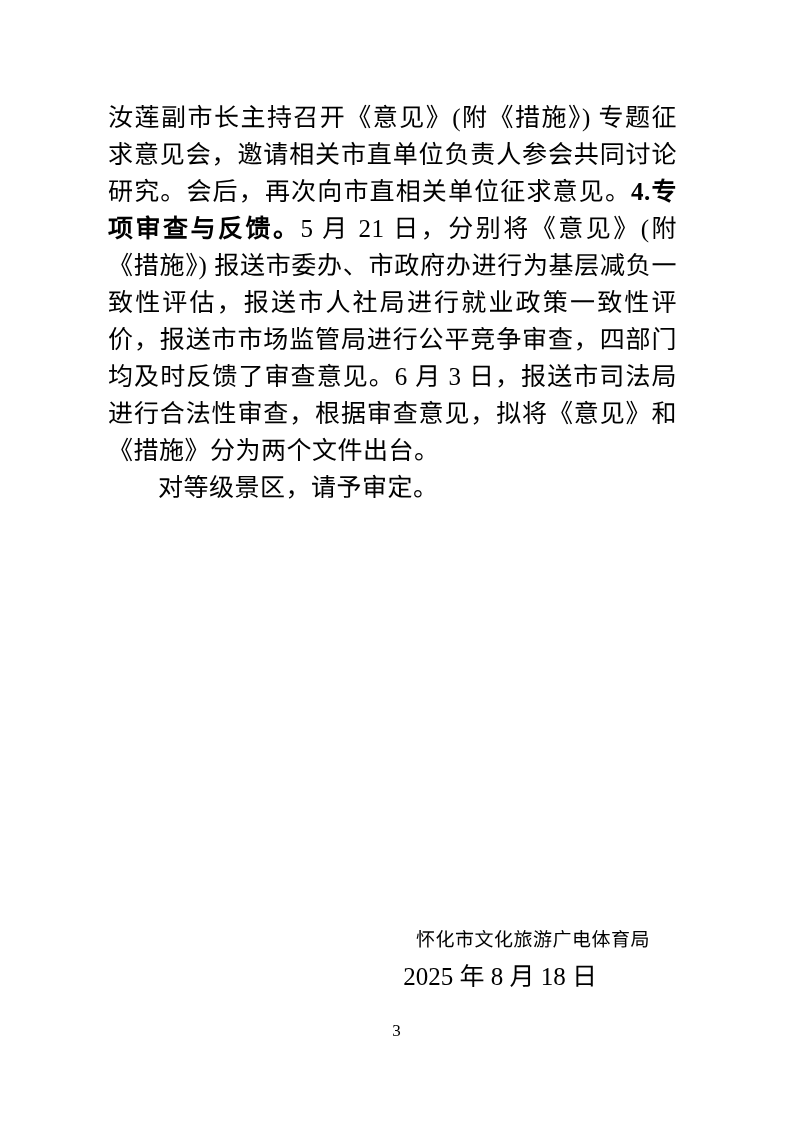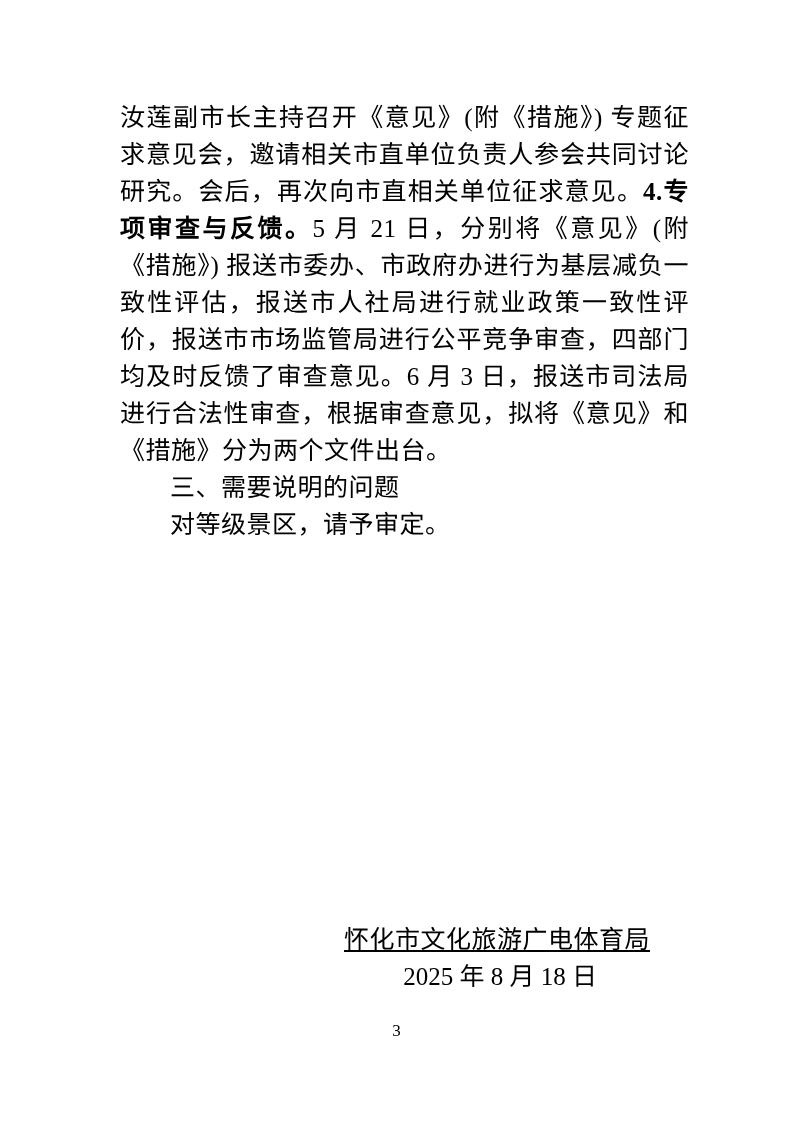--- a/index.html
+++ b/index.html
@@ -11,21 +11,21 @@
     position: relative;
     width: 793px;
     height: 1122px;
     background: #ffffff;
     overflow: hidden;
     font-family: "Liberation Serif", "DejaVu Serif", serif;
     color: #000000;
   }
   .body-text {
     position: absolute;
-    left: 120px;
+    left: 108px;
     top: 99px;
     width: 569px;
     font-size: 25px;
     line-height: 37px;
     text-align: justify;
     letter-spacing: 0.5px;
   }
   .para {
     margin: 0;
     padding: 0;
@@ -33,25 +33,24 @@
   .para.indent {
     text-indent: 2em;
   }
   .bold {
     font-weight: 700;
   }
   .signature {
     position: absolute;
     top: 921px;
     right: 143px;
-    font-size: 25px;
+    font-size: 19px;
     line-height: 37px;
     letter-spacing: 0.5px;
     white-space: nowrap;
-    text-decoration: underline;
   }
   .sign-date {
     position: absolute;
     top: 958px;
     right: 196px;
     font-size: 25px;
     line-height: 37px;
     white-space: nowrap;
     text-align: right;
   }
@@ -64,19 +63,18 @@
     font-size: 17px;
     line-height: 20px;
   }
 </style>
 </head>
 <body>
 
 <div class="page">
   <div class="body-text" id="doc-body">
       <p class="para"><span>汝莲副市长主持召开《意见》(附《措施》) 专题征求意见会，邀请相关市直单位负责人参会共同讨论研究。会后，再次向市直相关单位征求意见。</span><span class="bold">4.专项审查与反馈。</span><span>5 月 21 日，分别将《意见》(附《措施》) 报送市委办、市政府办进行为基层减负一致性评估，报送市人社局进行就业政策一致性评价，报送市市场监管局进行公平竞争审查，四部门均及时反馈了审查意见。6 月 3 日，报送市司法局进行合法性审查，根据审查意见，拟将《意见》和《措施》分为两个文件出台。</span></p>
-      <p class="para indent"><span>三、需要说明的问题</span></p>
       <p class="para indent"><span>对等级景区，请予审定。</span></p>
     </div>
   <div class="signature">怀化市文化旅游广电体育局</div>
   <div class="sign-date">2025 年 8 月 18 日</div>
   <div class="page-number">3</div>
 </div>
 
 </body></html>

